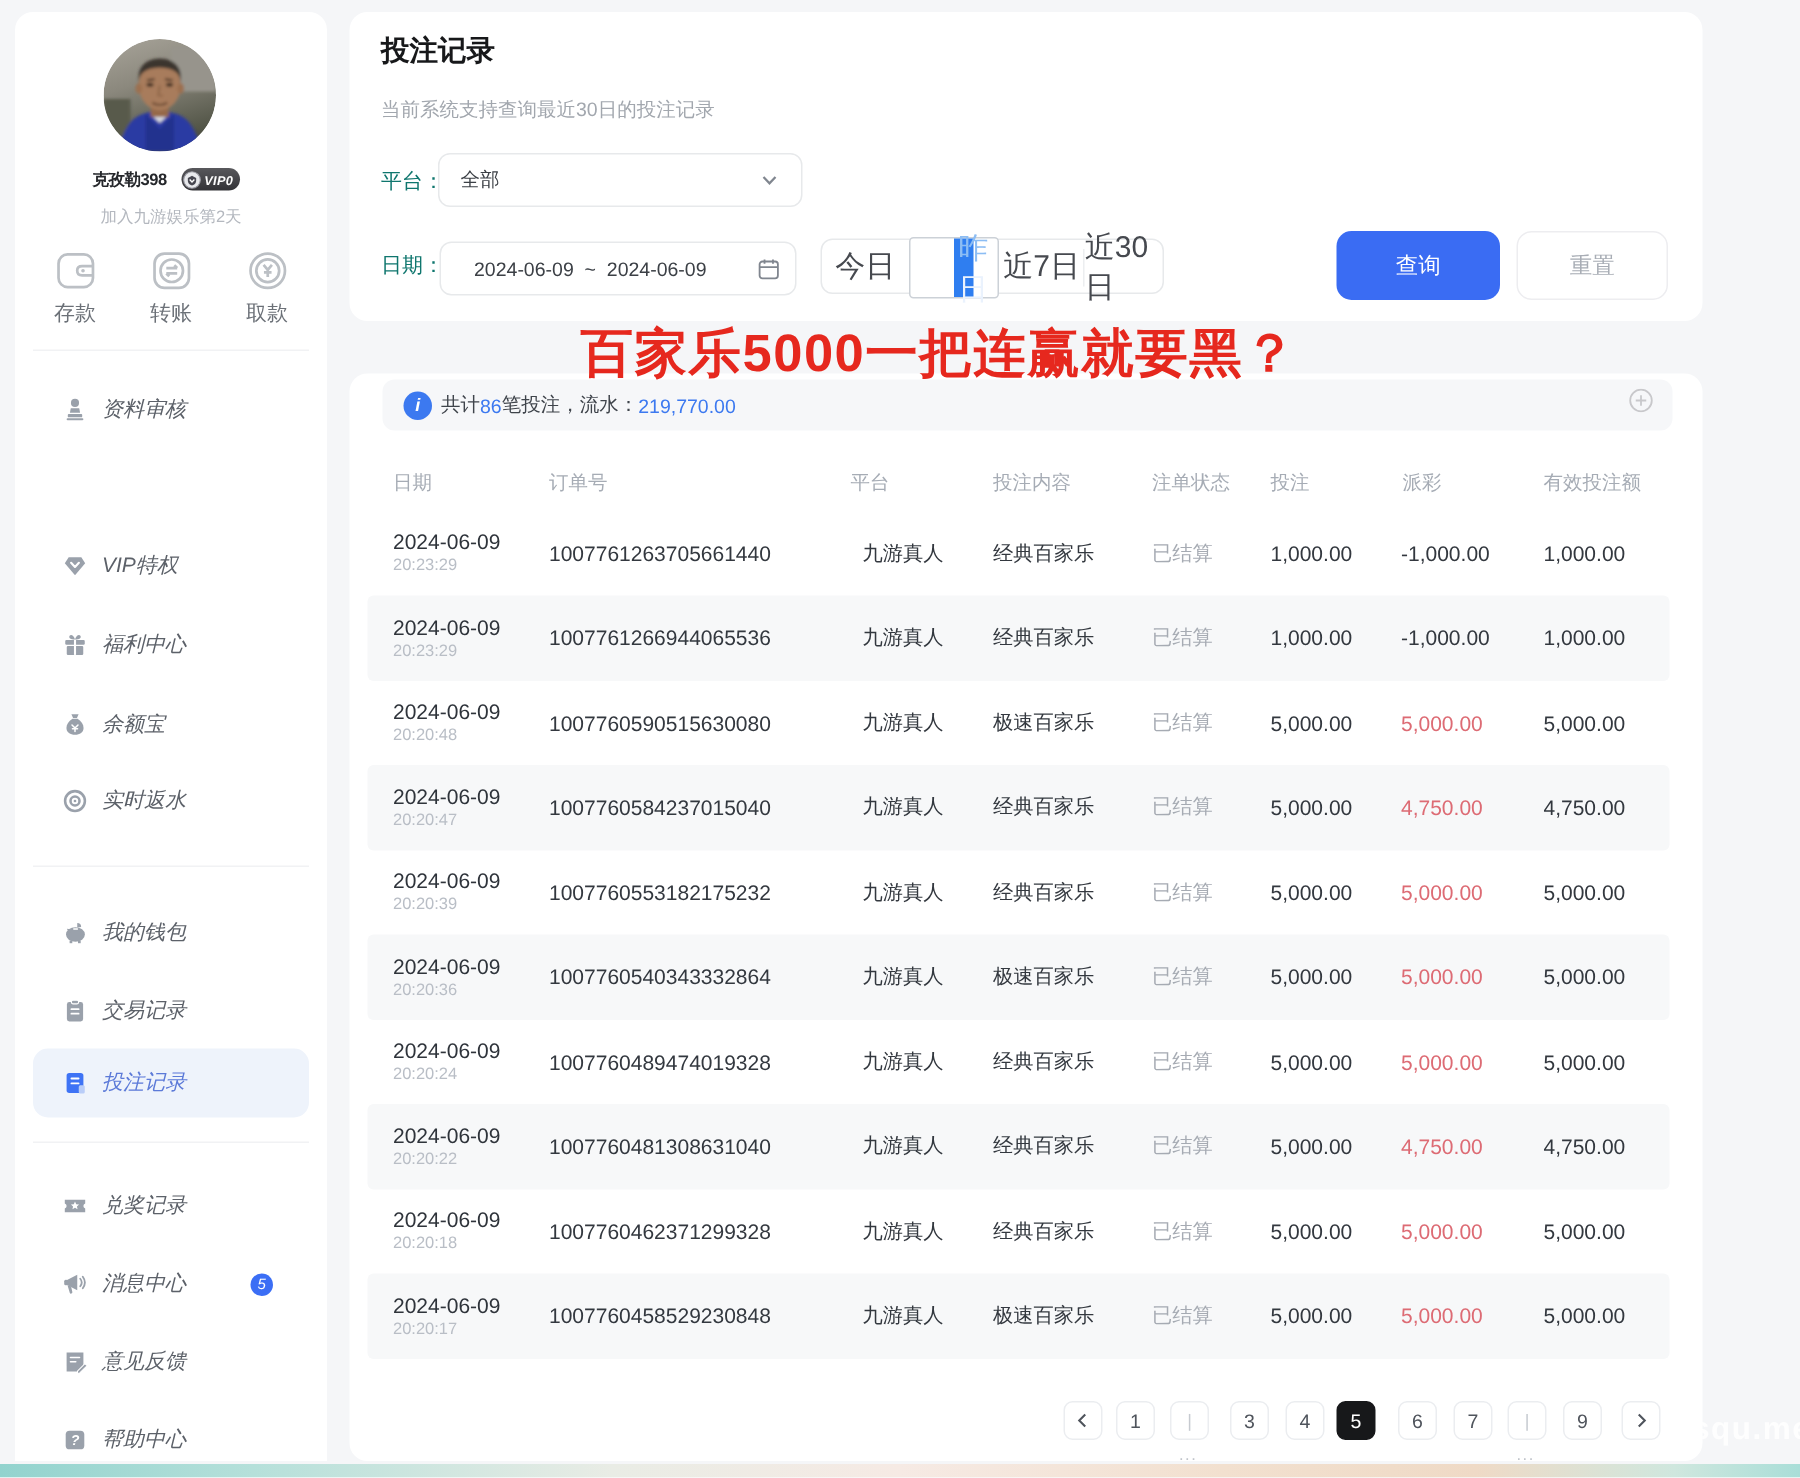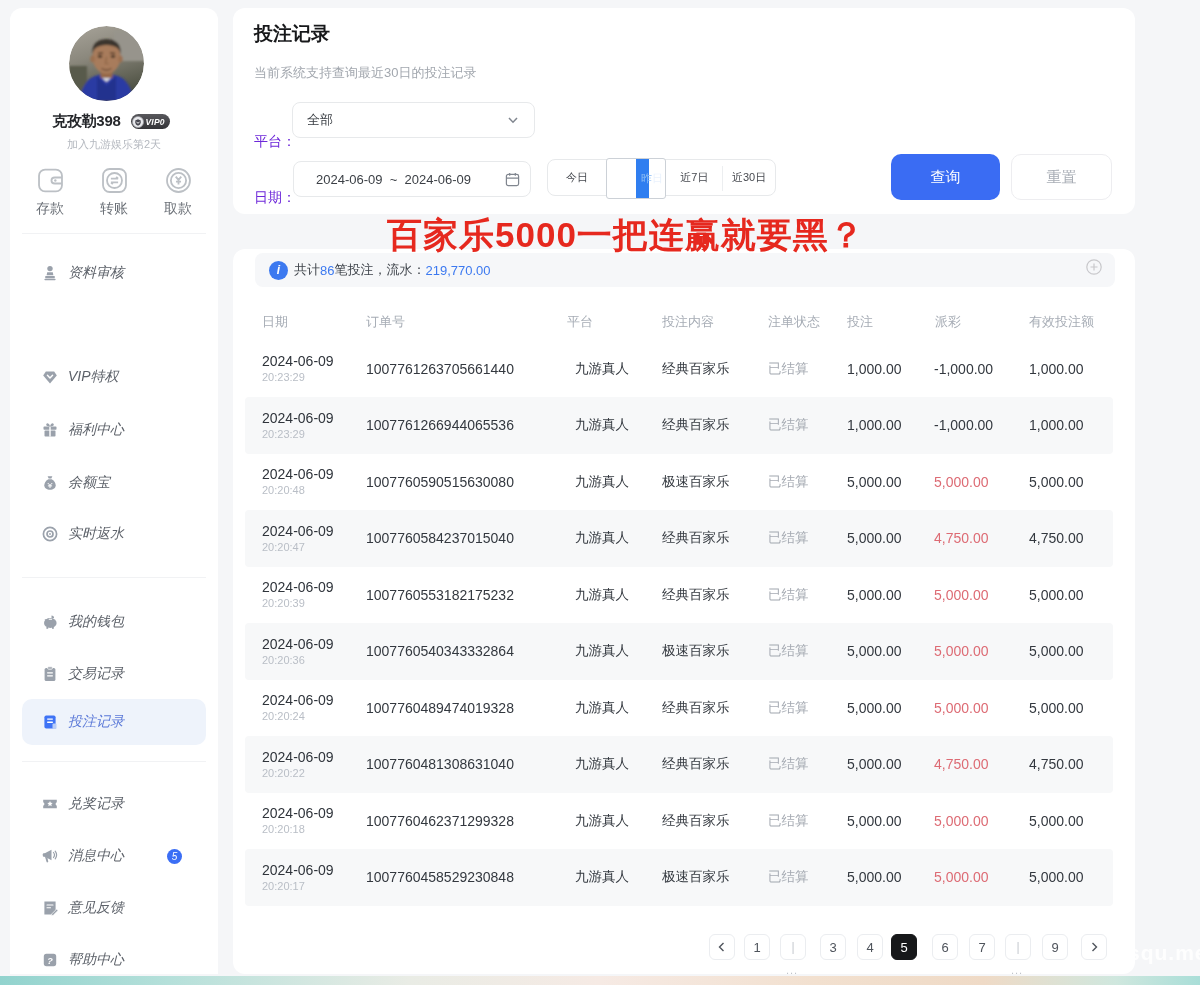--- a/index.html
+++ b/index.html
@@ -2,45 +2,45 @@
 <html lang="zh"><head>
 <meta charset="utf-8">
 <style>
 *{margin:0;padding:0;box-sizing:border-box;}
 html,body{width:1200px;height:985px;overflow:hidden;}
 body{font-family:"Liberation Sans",sans-serif;background:#f5f6f8;position:relative;}
 
 .sb{position:absolute;left:10px;top:8px;width:208px;height:966px;background:#fff;border-radius:12px 12px 0 0;}
 .avatar{position:absolute;left:59px;top:18px;width:75px;height:75px;border-radius:50%;overflow:hidden;}
 .namerow{position:absolute;left:0;top:104px;width:208px;display:flex;justify-content:center;align-items:center;gap:10px;padding-right:6px;}
-.uname{font-size:15px;font-weight:bold;color:#25272b;letter-spacing:-0.3px;}
+.uname{font-size:11px;font-weight:bold;color:#25272b;letter-spacing:-0.3px;}
 .vip{height:15px;display:flex;align-items:center;background:linear-gradient(180deg,#58585c,#333337);border-radius:8px;padding:0 5px 0 1px;position:relative;}
 .vip svg{margin-right:2px;}
 .vip span{color:#fdfdfd;font-size:8.5px;font-weight:bold;font-style:italic;letter-spacing:0.2px;}
 .join{position:absolute;left:0;top:129px;width:208px;text-align:center;font-size:11px;color:#b4b8bf;}
 .acts{position:absolute;left:0;top:158px;width:208px;display:flex;justify-content:space-between;padding:0 15px;}
 .act{display:flex;flex-direction:column;align-items:center;width:50px;}
 .act .lbl{margin-top:5px;font-size:14px;color:#6b7077;}
 .sbhr{position:absolute;left:12px;right:12px;height:1px;background:#f1f2f4;}
 .mi{position:absolute;left:12px;width:184px;height:40px;display:flex;align-items:center;color:#5c6169;font-size:14px;font-style:italic;}
 .mi svg{margin-left:20px;margin-right:10px;flex:none;}
 .mi.on{background:#eef3fb;border-radius:10px;color:#5c7ad8;}
 .badge5{position:absolute;left:145px;top:13px;width:15px;height:15px;border-radius:50%;background:#3b6ef5;color:#fff;font-size:10px;display:flex;align-items:center;justify-content:center;}
 
 .card{position:absolute;background:#fff;border-radius:12px;}
 #card1{left:233px;top:8px;width:902px;height:206px;}
 #card2{left:233px;top:249px;width:902px;height:725px;}
 .h1{position:absolute;left:21px;top:13px;font-size:19px;font-weight:bold;color:#17181a;}
 .sub{position:absolute;left:21px;top:56px;font-size:13px;color:#a2a7ae;}
-.flabel{position:absolute;left:21px;font-size:14px;color:#6d28d9;margin-top:21px;}
+.flabel{position:absolute;left:21px;font-size:14px;color:#0f766e;}
 .selbox{position:absolute;left:59px;top:94px;width:243px;height:36px;border:1px solid #e7e9eb;border-radius:8px;background:#fff;display:flex;align-items:center;padding:0 14px;font-size:13px;color:#3c4046;}
 .selbox svg{margin-left:auto;}
 .datebox{position:absolute;left:60px;top:153px;width:238px;height:36px;border:1px solid #e7e9eb;border-radius:8px;background:#fff;display:flex;align-items:center;padding-left:22px;font-size:13px;color:#3c4046;}
 .datebox svg{position:absolute;right:10px;top:10px;}
-.seg{position:absolute;left:314px;top:151px;width:229px;height:37px;border:1px solid #e7e9eb;border-radius:8px;background:#fff;display:flex;font-size:11px;color:#46494f;}
+.seg{position:absolute;left:314px;top:151px;width:229px;height:37px;border:1px solid #e7e9eb;border-radius:8px;background:#fff;display:flex;font-size:20px;color:#46494f;}
 .seg .c{display:flex;align-items:center;justify-content:center;}
 .seg .div{width:1px;background:#eceef0;height:25px;margin-top:6px;}
 .yest{position:relative;width:61px;height:41px;margin-top:-2px;background:#fff;border:1px solid #ccd1d7;border-radius:3px;display:flex;align-items:center;justify-content:center;color:#8cbdf4;}
 .yest .bar{position:absolute;left:29px;top:0;width:13px;height:39px;background:#2f7ef0;}
 .yest .t{position:relative;z-index:2;padding-left:32px;}
 .btn-q{position:absolute;left:658px;top:146px;width:109px;height:46px;background:#3a6cf3;border-radius:10px;color:#fff;font-size:15px;display:flex;align-items:center;justify-content:center;}
 .btn-r{position:absolute;left:778px;top:146px;width:101px;height:46px;background:#fff;border:1px solid #ededf0;border-radius:10px;color:#a8adb5;font-size:15px;display:flex;align-items:center;justify-content:center;}
 .red{position:absolute;left:387px;top:212px;font-size:35px;font-weight:bold;color:#e6281e;letter-spacing:1px;white-space:nowrap;z-index:5;}
 
 .info{position:absolute;left:22px;top:4px;width:860px;height:34px;background:#f6f7f9;border-radius:8px;display:flex;align-items:center;font-size:13px;color:#3f444b;}

